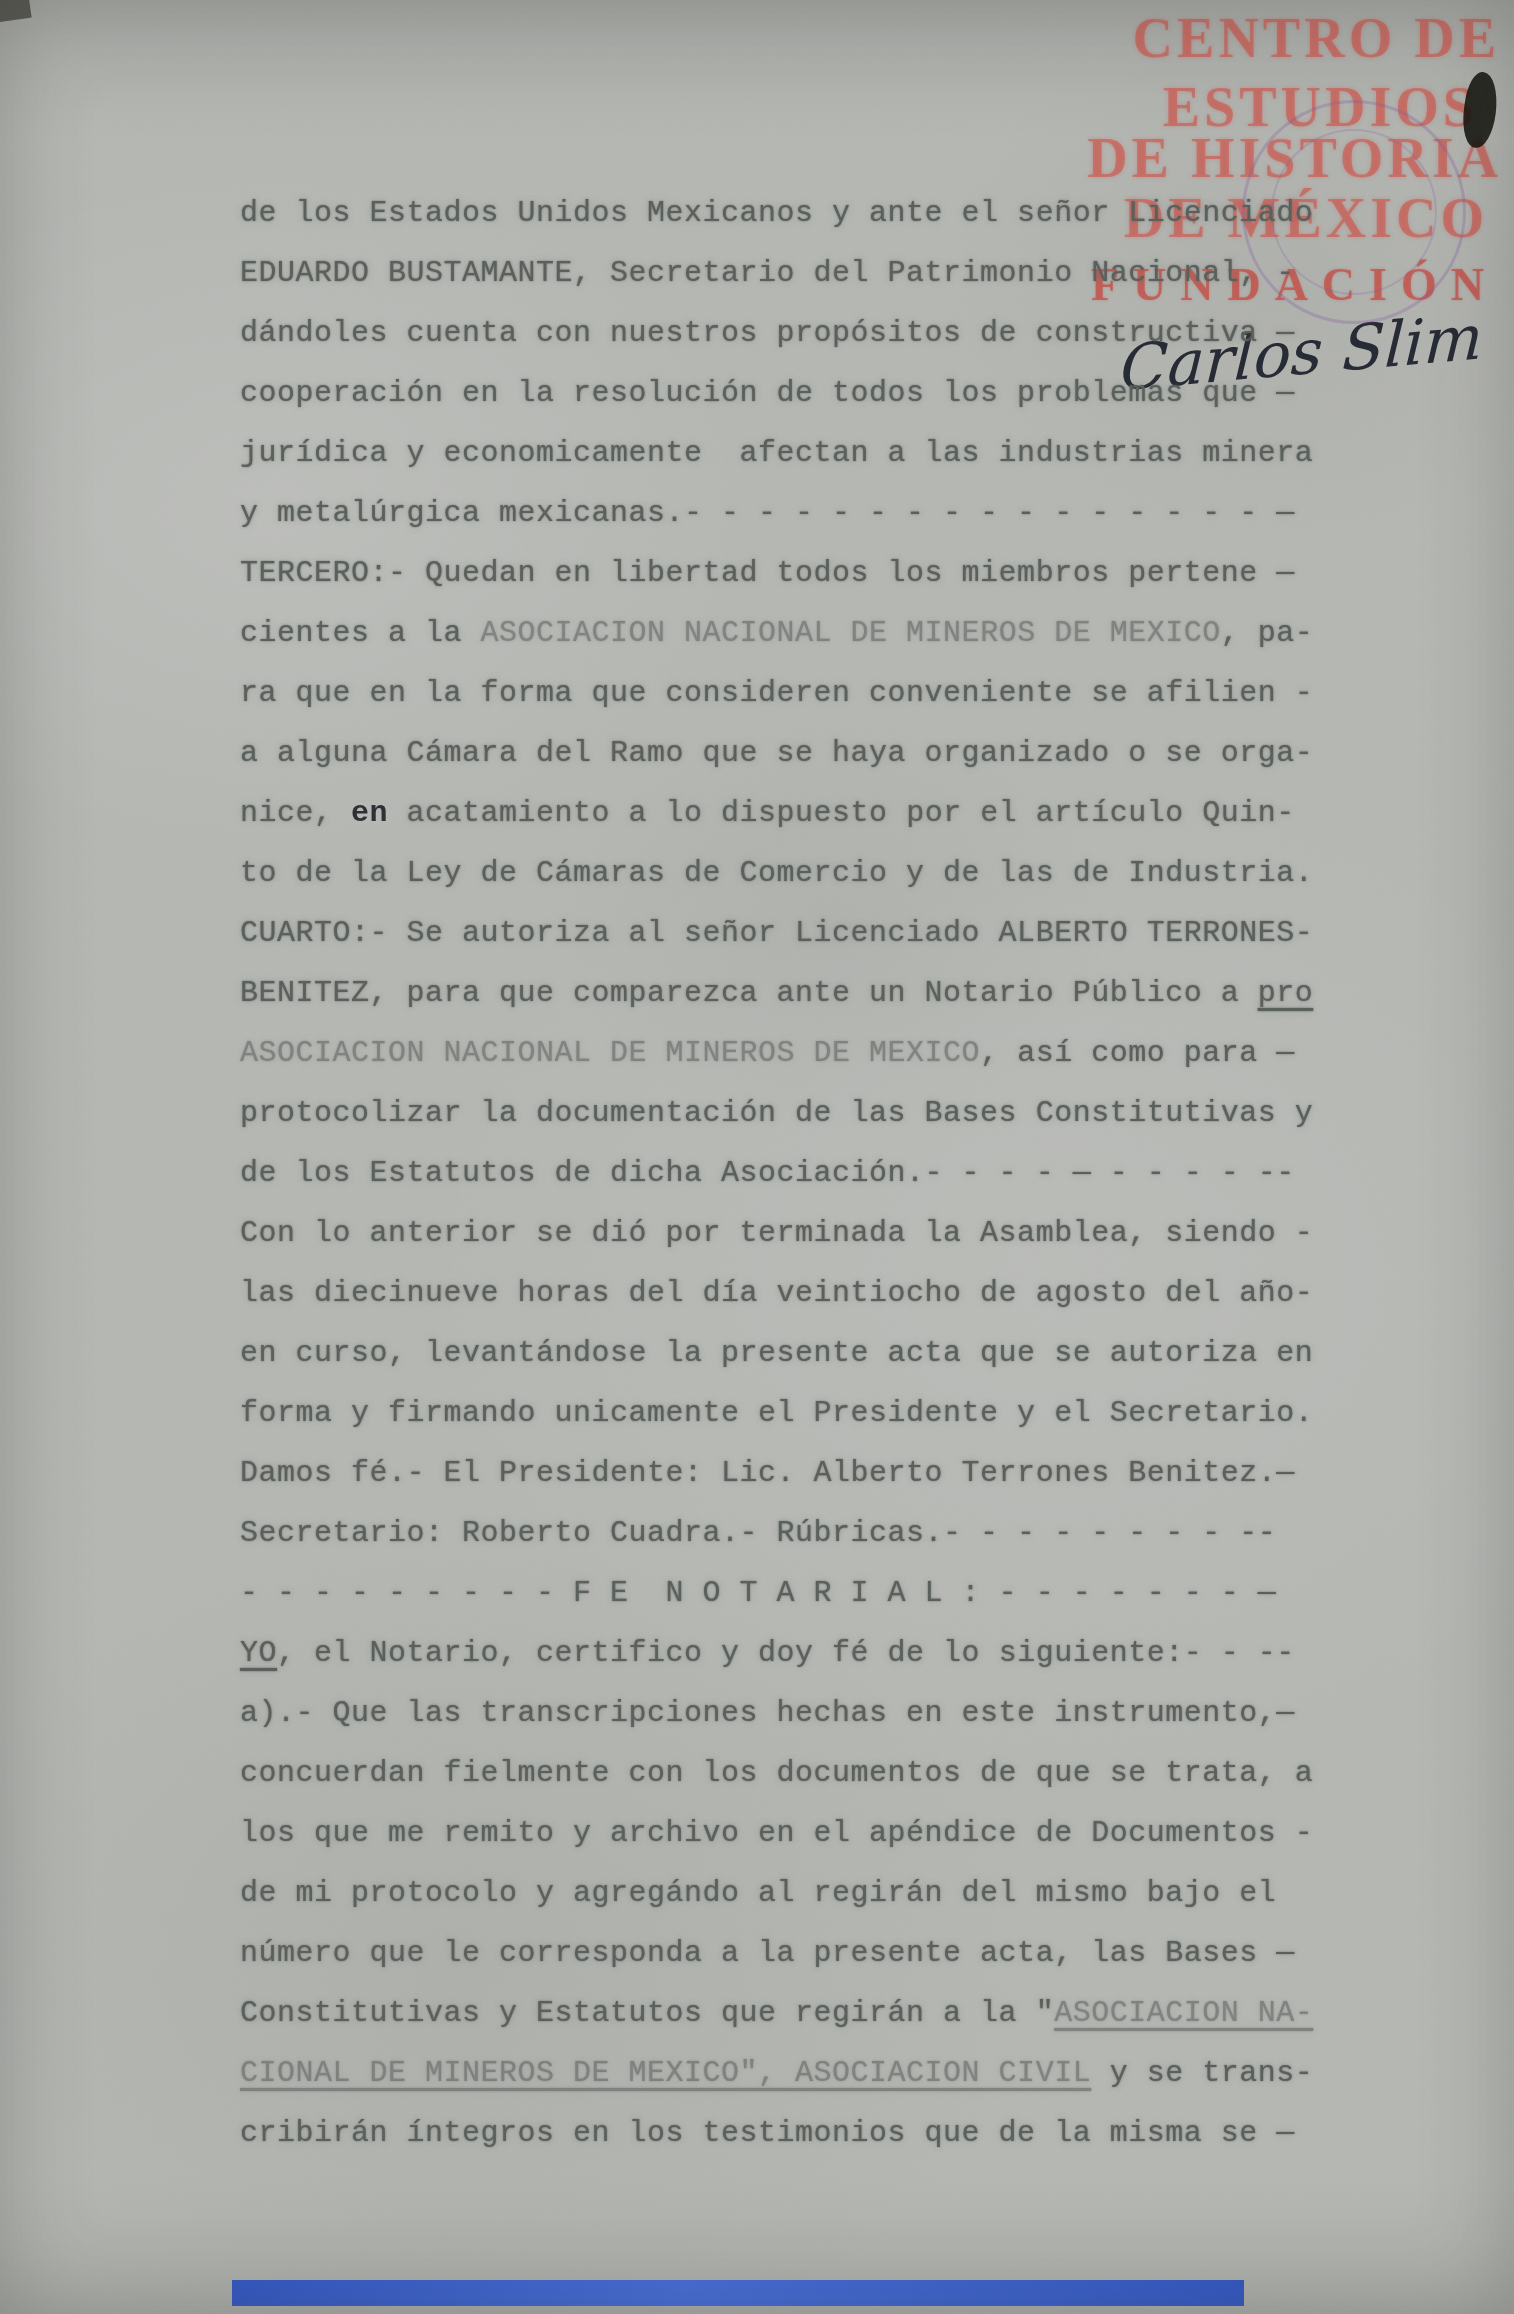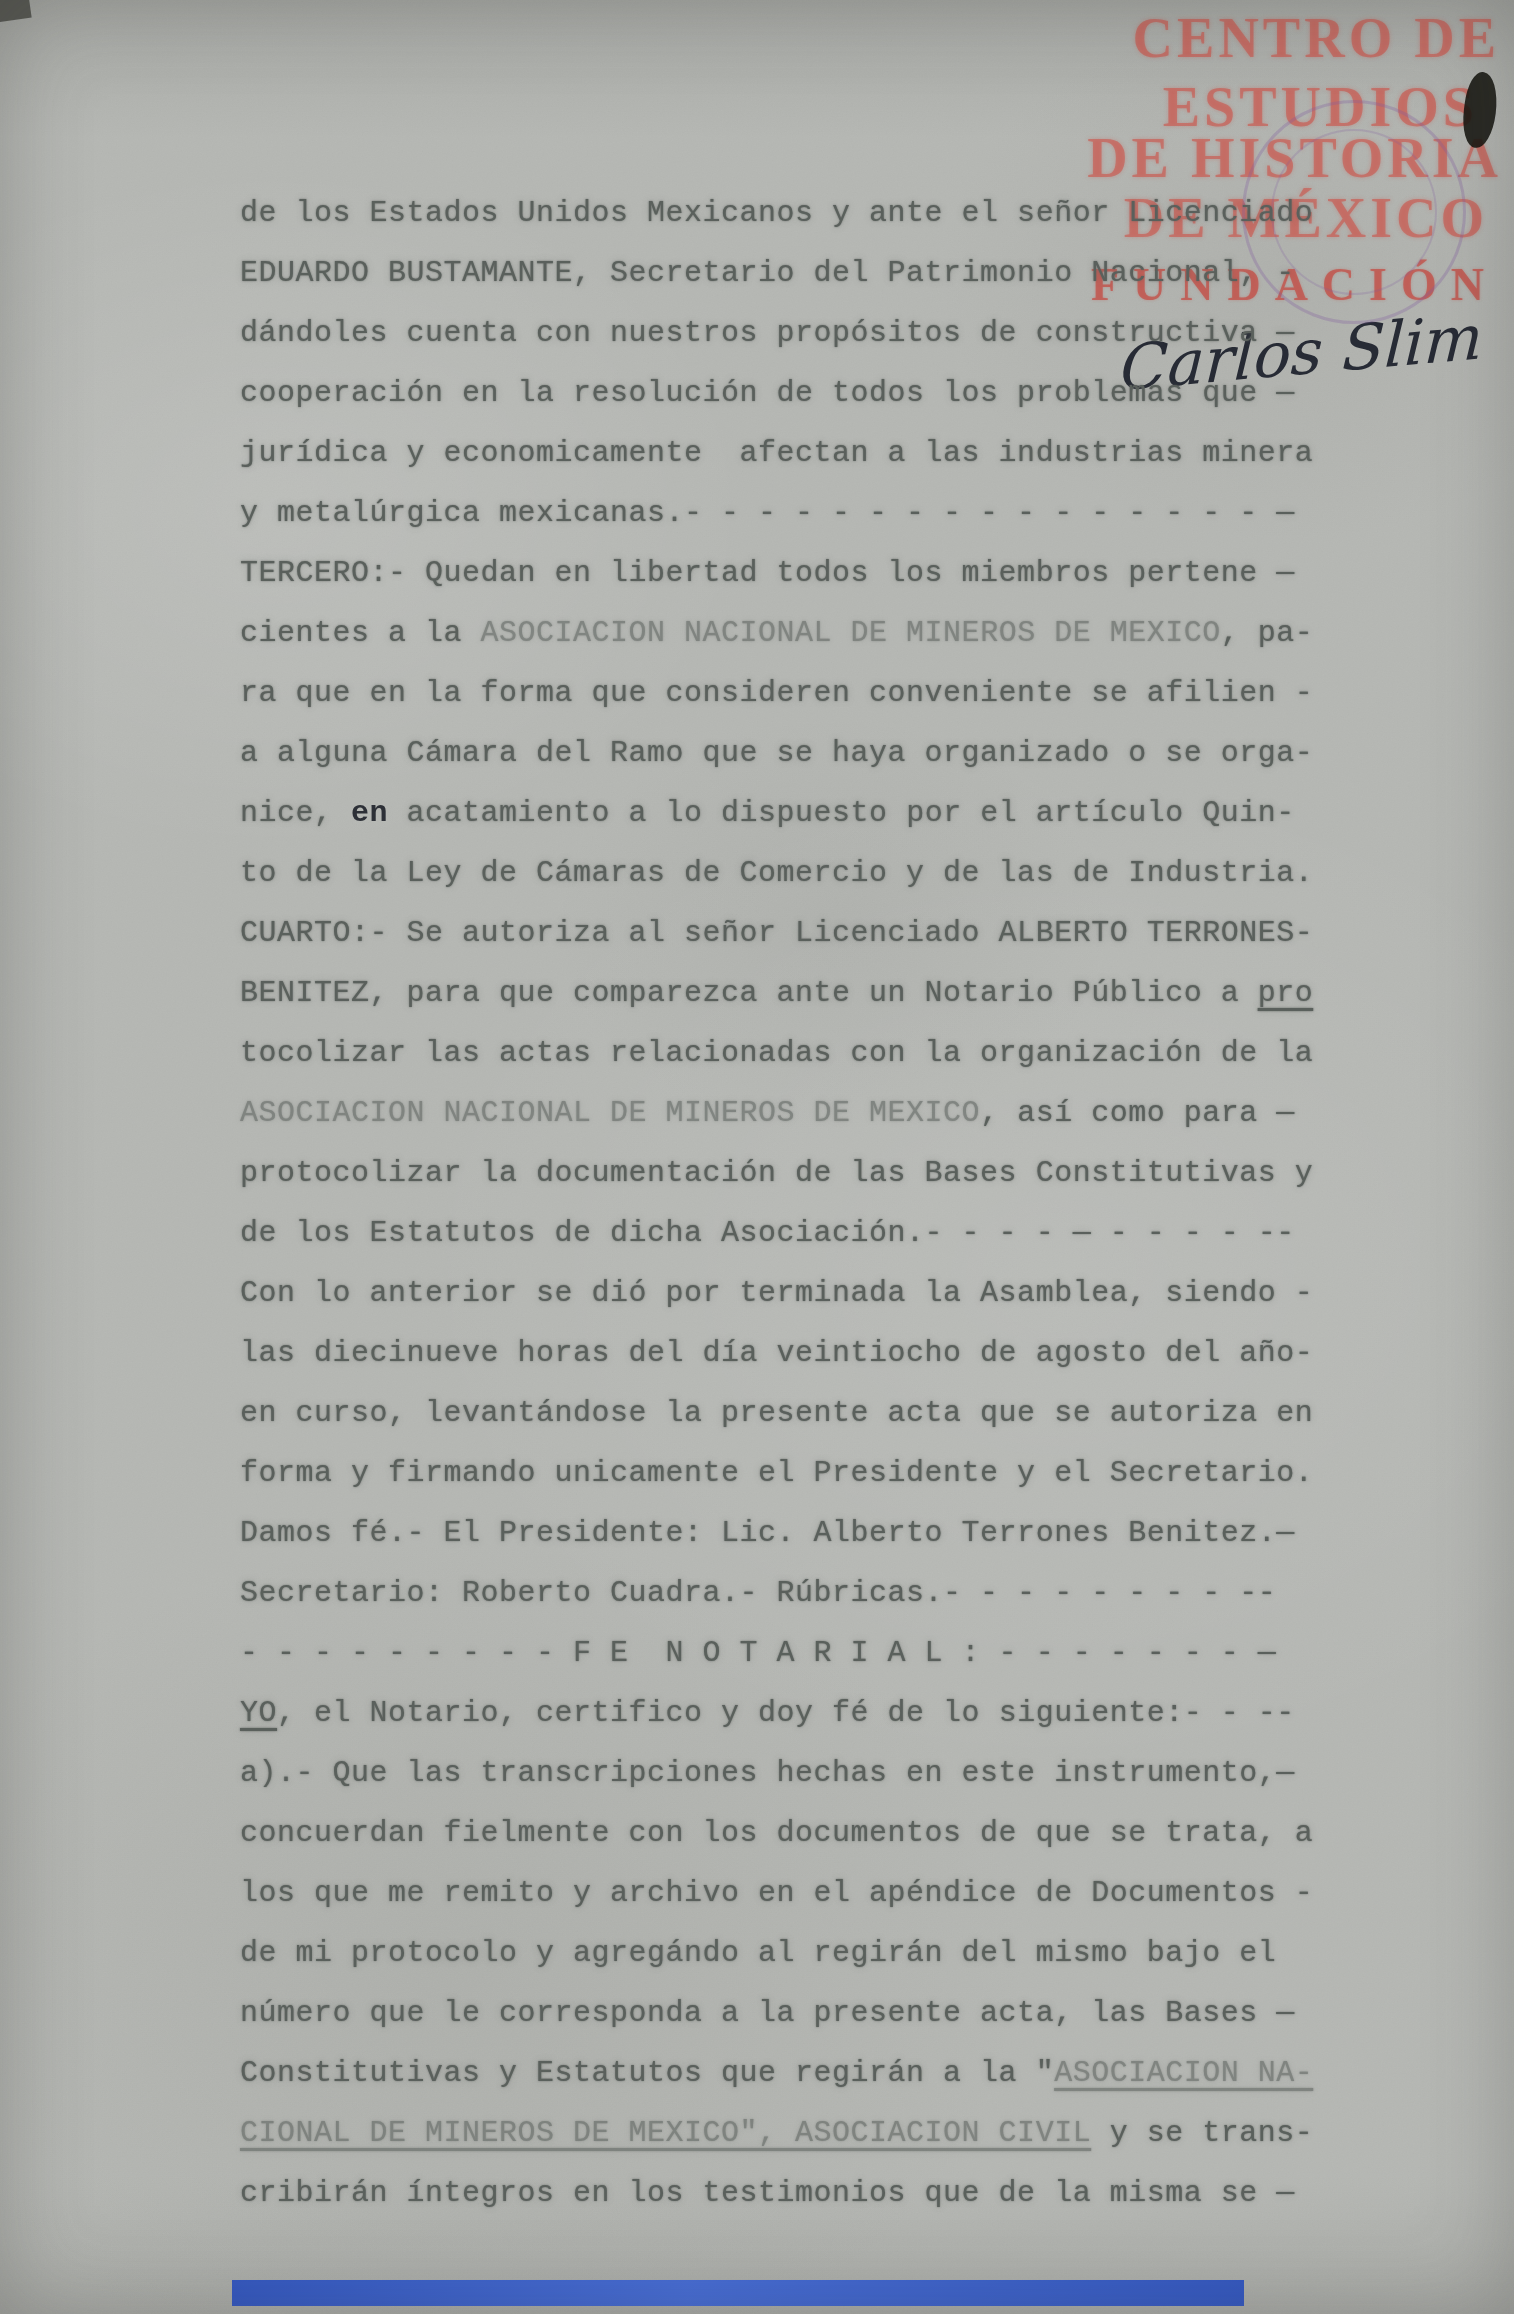--- a/index.html
+++ b/index.html
@@ -152,21 +152,20 @@
       <div class="doc-line"><span>jurídica y economicamente  afectan a las industrias minera</span></div>
       <div class="doc-line"><span>y metalúrgica mexicanas.- - - - - - - - - - - - - - - - —</span></div>
       <div class="doc-line"><span>TERCERO:- Quedan en libertad todos los miembros pertene —</span></div>
       <div class="doc-line"><span>cientes a la </span><span class="faint">ASOCIACION NACIONAL DE MINEROS DE MEXICO</span><span>, pa-</span></div>
       <div class="doc-line"><span>ra que en la forma que consideren conveniente se afilien -</span></div>
       <div class="doc-line"><span>a alguna Cámara del Ramo que se haya organizado o se orga-</span></div>
       <div class="doc-line"><span>nice, </span><span class="ink">en</span><span> acatamiento a lo dispuesto por el artículo Quin-</span></div>
       <div class="doc-line"><span>to de la Ley de Cámaras de Comercio y de las de Industria.</span></div>
       <div class="doc-line"><span>CUARTO:- Se autoriza al señor Licenciado ALBERTO TERRONES-</span></div>
       <div class="doc-line"><span>BENITEZ, para que comparezca ante un Notario Público a </span><span class="u">pro</span></div>
-      <div class="doc-line"><span>tocolizar las actas relacionadas con la organización de la</span></div>
       <div class="doc-line"><span class="faint">ASOCIACION NACIONAL DE MINEROS DE MEXICO</span><span>, así como para —</span></div>
       <div class="doc-line"><span>protocolizar la documentación de las Bases Constitutivas y</span></div>
       <div class="doc-line"><span>de los Estatutos de dicha Asociación.- - - - — - - - - --</span></div>
       <div class="doc-line"><span>Con lo anterior se dió por terminada la Asamblea, siendo -</span></div>
       <div class="doc-line"><span>las diecinueve horas del día veintiocho de agosto del año-</span></div>
       <div class="doc-line"><span>en curso, levantándose la presente acta que se autoriza en</span></div>
       <div class="doc-line"><span>forma y firmando unicamente el Presidente y el Secretario.</span></div>
       <div class="doc-line"><span>Damos fé.- El Presidente: Lic. Alberto Terrones Benitez.—</span></div>
       <div class="doc-line"><span>Secretario: Roberto Cuadra.- Rúbricas.- - - - - - - - --</span></div>
       <div class="doc-line"><span>- - - - - - - - - F E  N O T A R I A L : - - - - - - - —</span></div>

